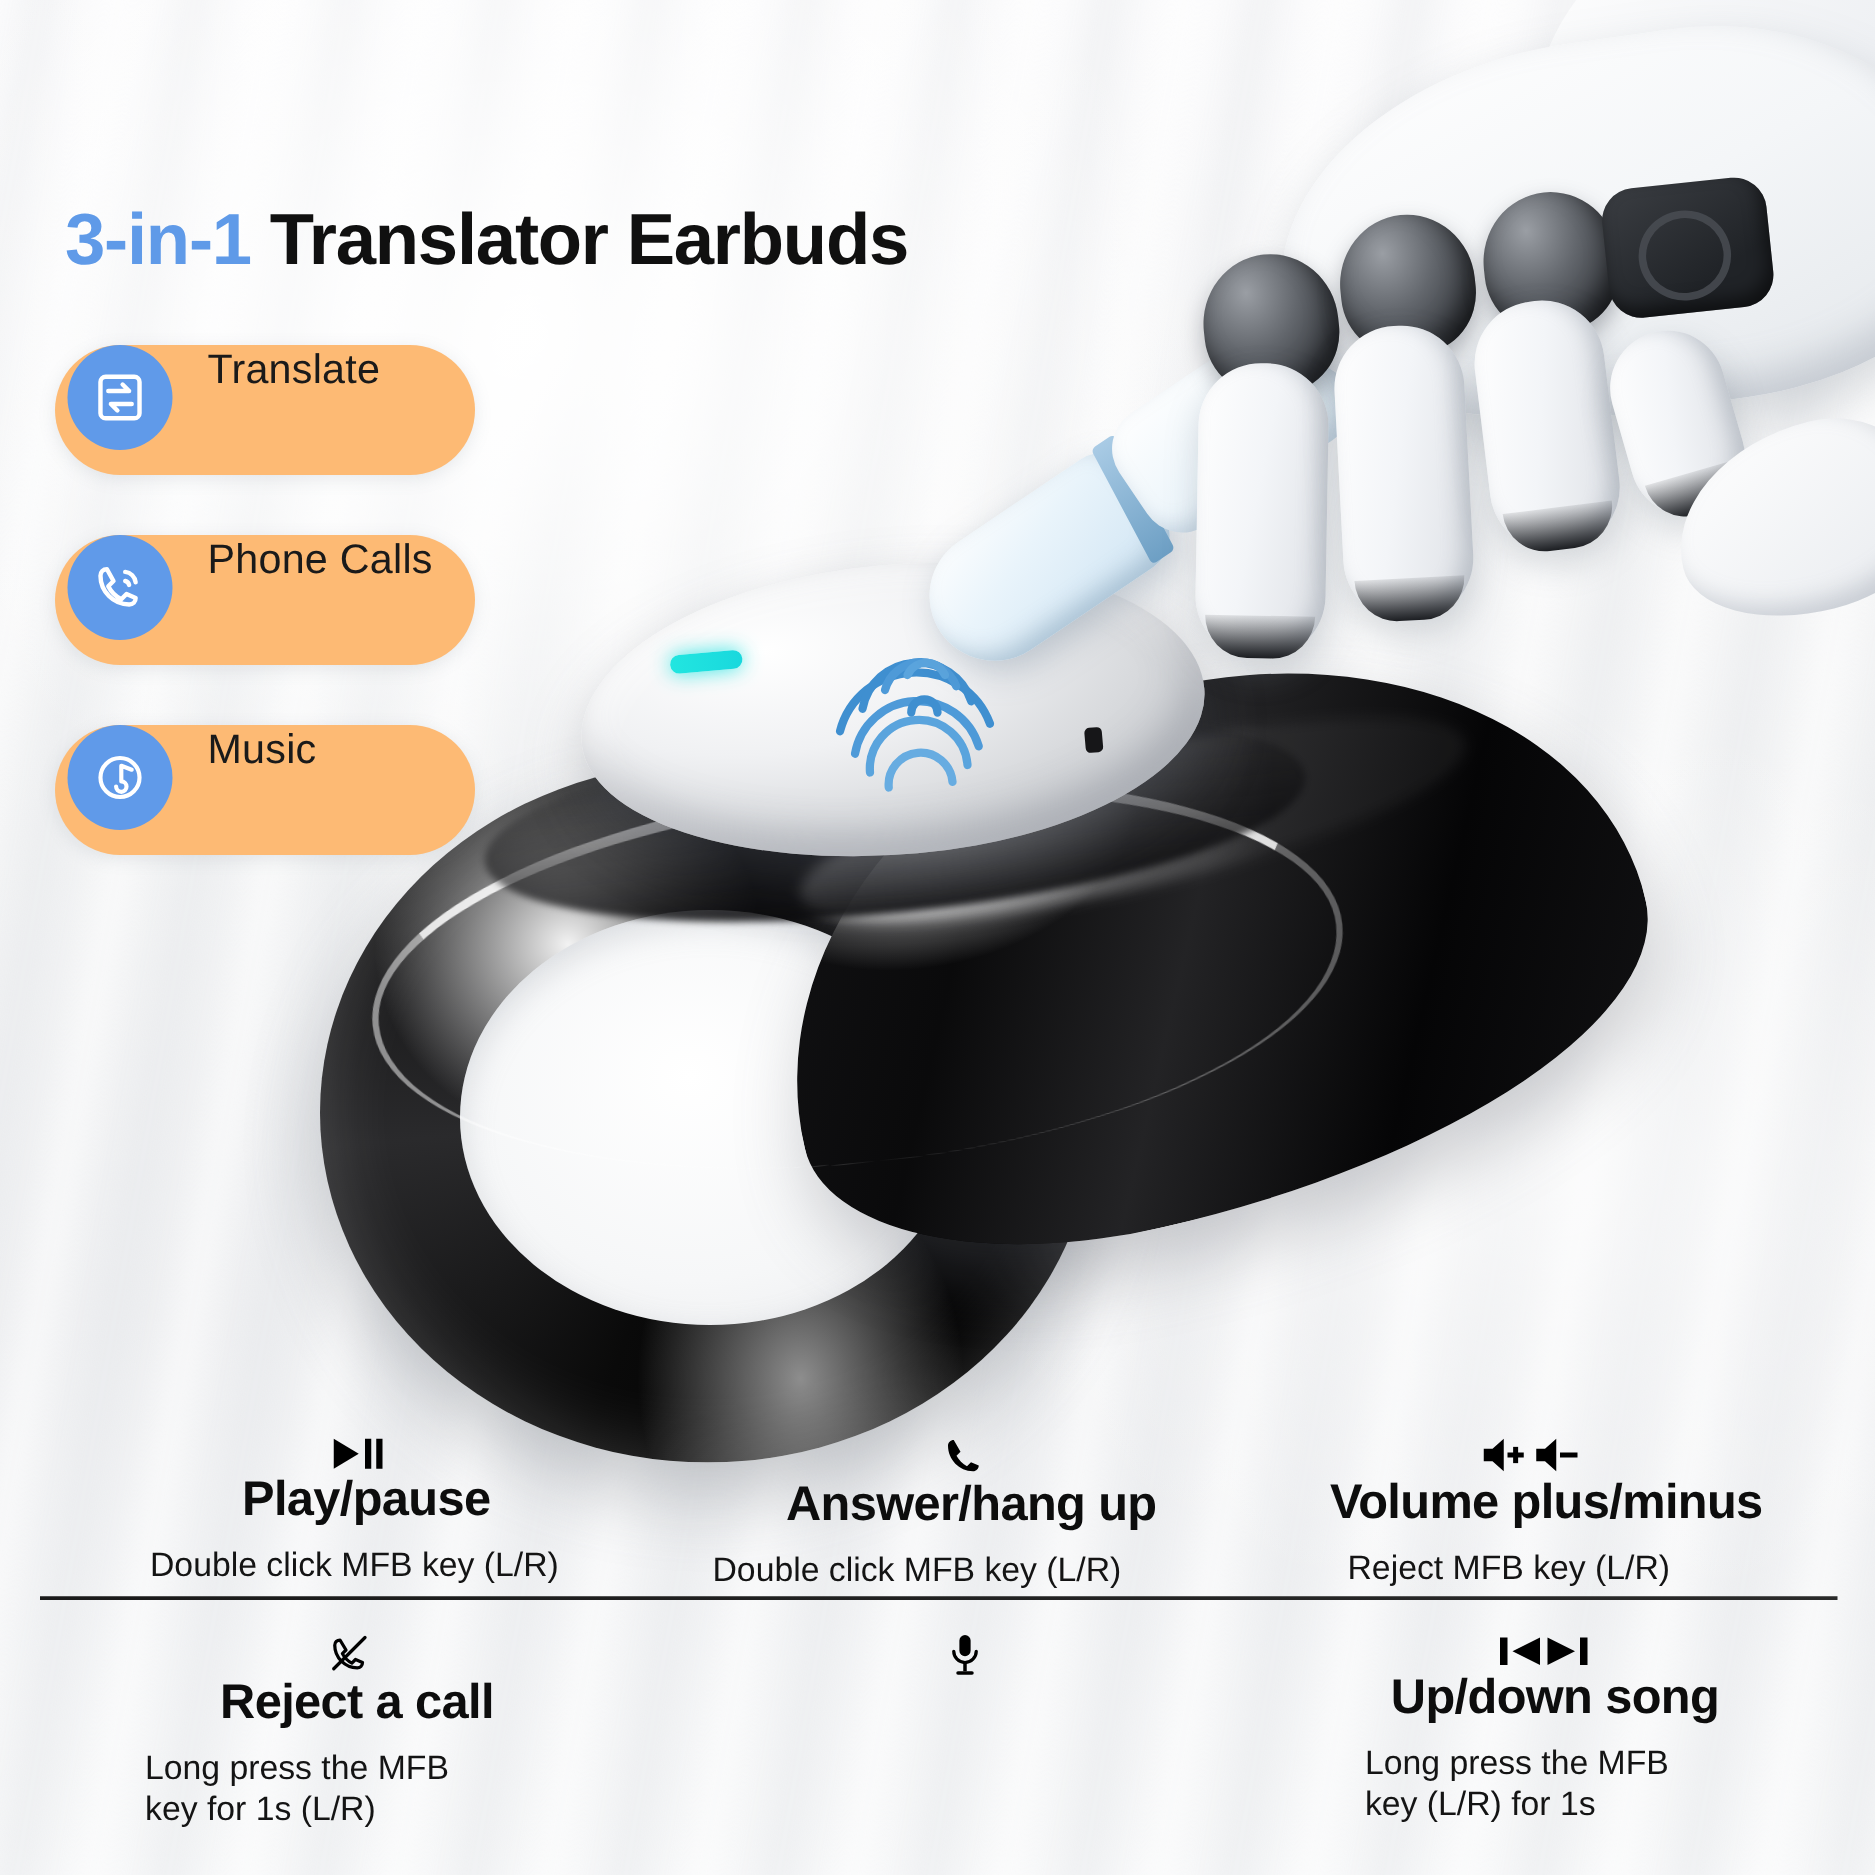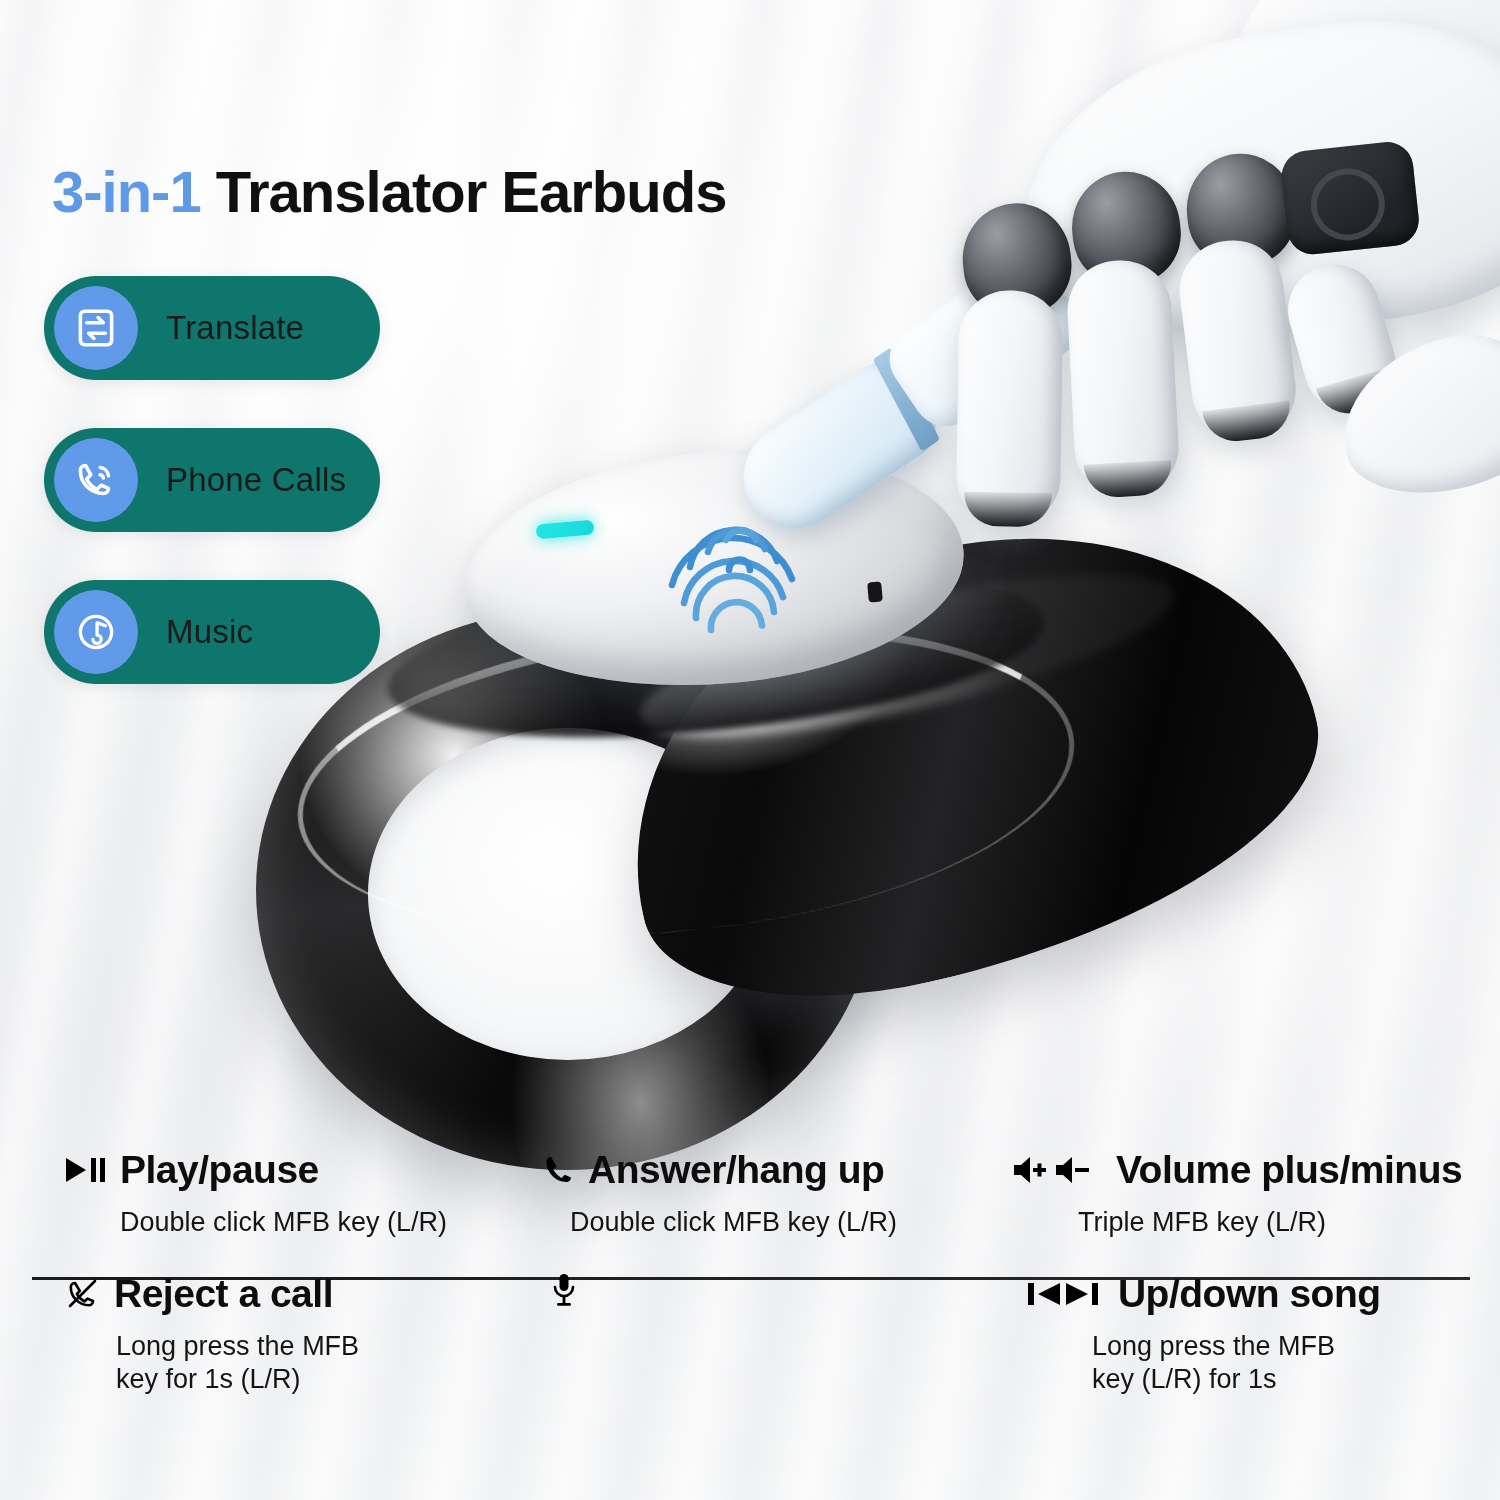--- a/index.html
+++ b/index.html
@@ -57,25 +57,24 @@
     color: #101010;
     z-index: 6;
   }
   .headline .accent { color: #5f9ae8; }
 
   
   .pills { position: absolute; left: 44px; top: 276px; z-index: 6; }
   .pill {
     position: relative;
     display: flex;
-    align-items: center;
     width: 336px;
     height: 104px;
     margin-bottom: 48px;
-    background: #0f766e;
+    background: #fdba74;
     border-radius: 52px;
     box-shadow: 0 3px 14px rgba(120,128,140,.16);
   }
   .pill-icon {
     flex: 0 0 auto;
     width: 84px; height: 84px;
     margin-left: 10px;
     border-radius: 50%;
     background: #609ae9;
     display: flex; align-items: center; justify-content: center;
@@ -308,20 +307,21 @@
   .ctrl-cell.c3 { width: 450px; }
 
   .ctrl-head {
     display: flex;
     align-items: center;
     font-size: 39px;
     font-weight: 700;
     color: #0d0d0d;
     letter-spacing: -.5px;
     white-space: nowrap;
+    flex-direction: column;
   }
   .ctrl-icon {
     display: inline-flex;
     align-items: center;
     justify-content: center;
     margin-right: 12px;
     flex: 0 0 auto;
   }
   .ctrl-icon svg { display: block; }
   .ctrl-desc {
@@ -511,21 +511,21 @@
             <svg width="92" height="32" viewBox="0 0 92 32" fill="#000">
               <path d="M2 11h7l9-8v26l-9-8H2z"></path>
               <rect x="21" y="14" width="13" height="4"></rect>
               <rect x="25.5" y="9.5" width="4" height="13"></rect>
               <path d="M44 11h7l9-8v26l-9-8h-7z"></path>
               <rect x="63" y="14" width="14" height="4"></rect>
             </svg>
           </span>
           <span>Volume plus/minus</span>
         </div>
-        <div class="ctrl-desc">Triple MFB key (L/R)</div>
+        <div class="ctrl-desc">Reject MFB key (L/R)</div>
       </div>
 
     </div>
 
     <div class="ctrl-row row2">
 
       <div class="ctrl-cell c1">
         <div class="ctrl-head">
           <span class="ctrl-icon">
             <svg width="38" height="34" viewBox="0 0 38 34" fill="none" stroke="#000" stroke-width="2.6" stroke-linecap="round" stroke-linejoin="round">

